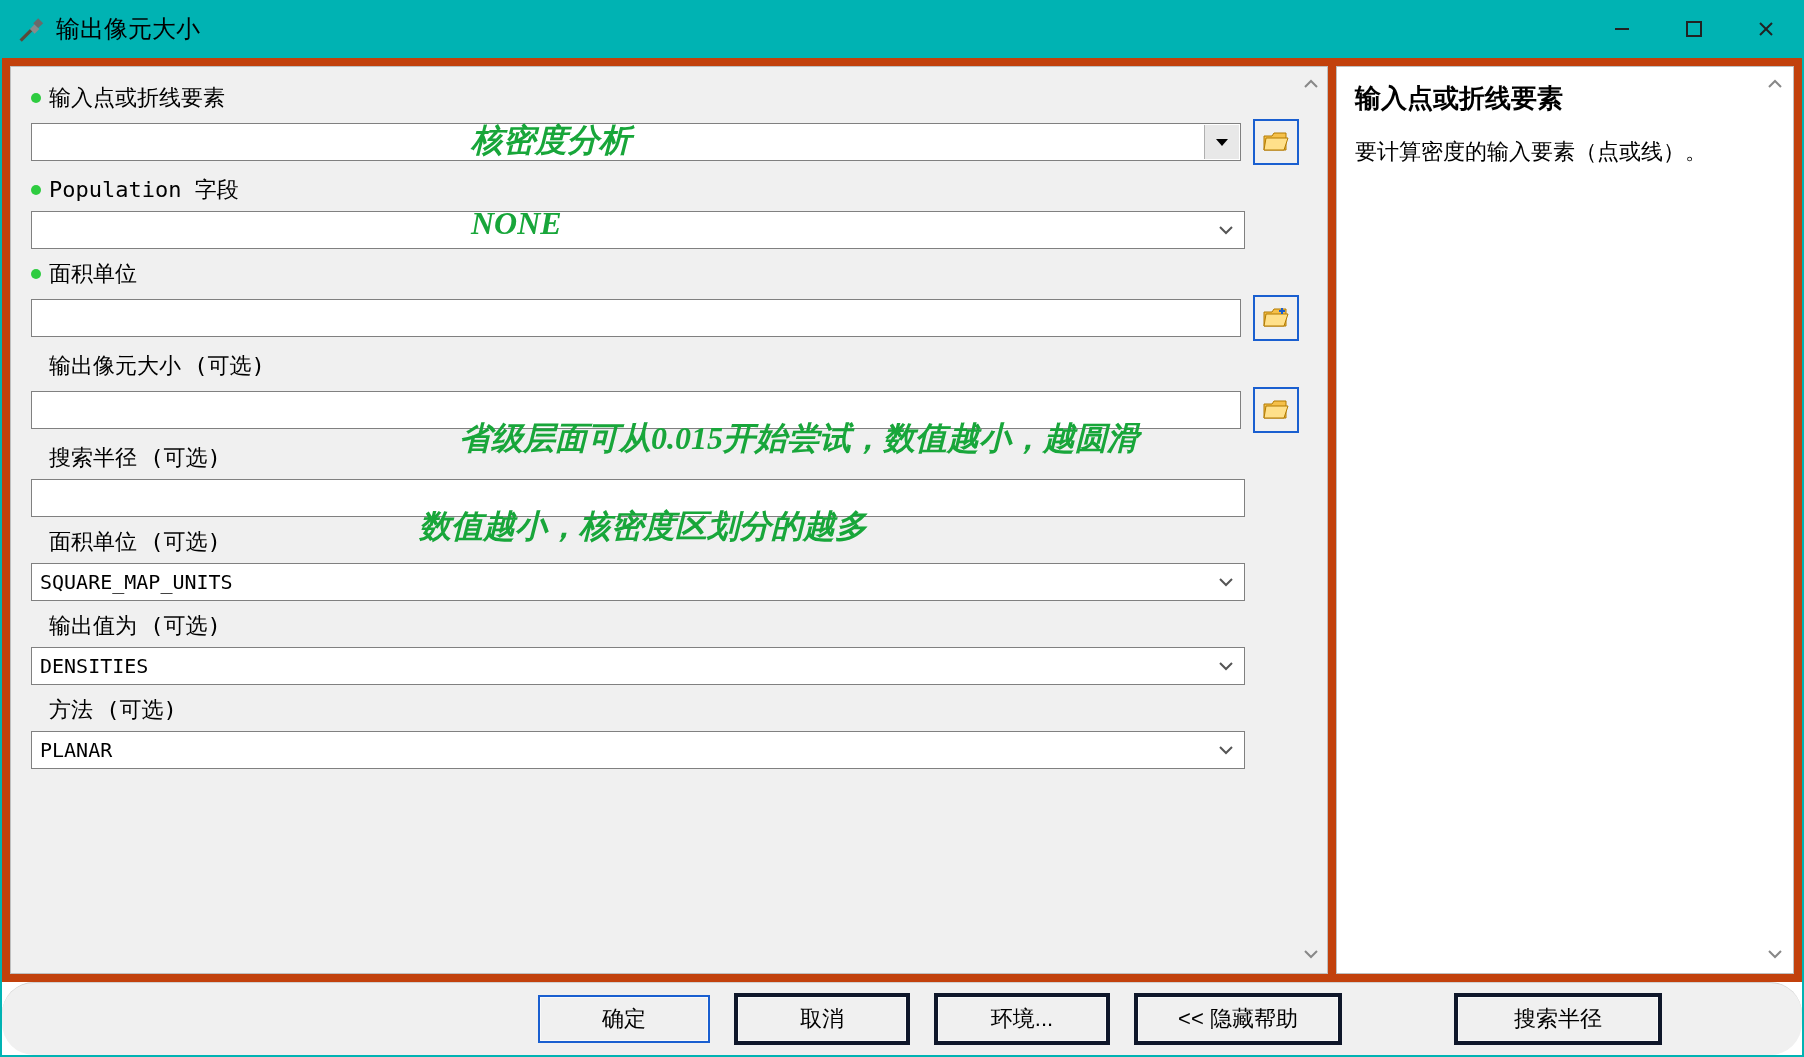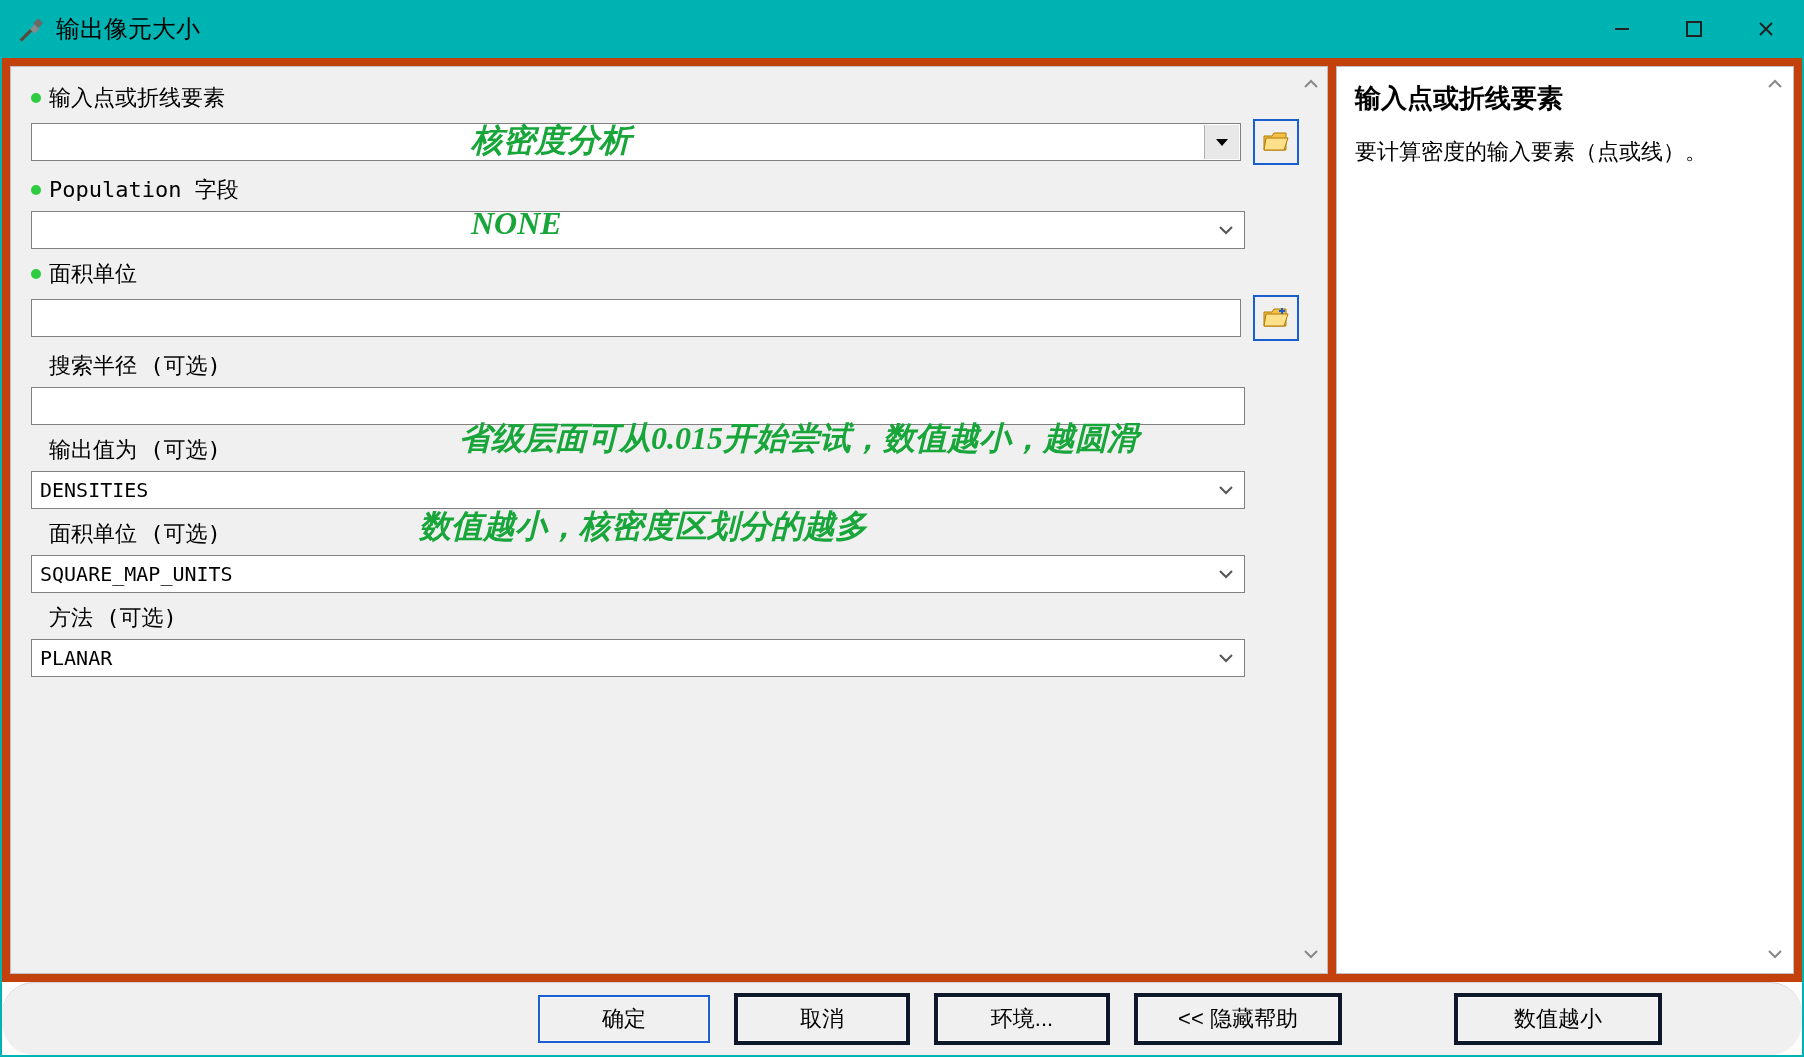--- a/index.html
+++ b/index.html
@@ -340,53 +340,67 @@
             <div class="browse-btn">
               <svg viewBox="0 0 28 24">
                   <path d="M2 6 L10 6 L12 3 L24 3 L24 20 L2 20 Z" fill="#f5c04a" stroke="#b37b00" stroke-width="1"></path>
                   <path d="M4 8 L26 8 L22 20 L2 20 Z" fill="#ffe08a" stroke="#b37b00" stroke-width="1"></path>
                   <path d="M20 2 L20 8 M17 5 L23 5" stroke="#1a5fd0" stroke-width="2"></path>
                 </svg>
             </div>
           </div>
         </div>
 
+        <div class="field-row">
+          <div class="field-label" style="padding-left:18px;">
+            <span>输出像元大小 (可选)</span>
+          </div>
+          <div class="input-line">
+            <input class="text-input" type="text" value="" style="">
+            <div class="browse-btn">
+              <svg viewBox="0 0 28 24">
+                  <path d="M2 6 L10 6 L12 3 L24 3 L24 20 L2 20 Z" fill="#f5c04a" stroke="#b37b00" stroke-width="1"></path>
+                  <path d="M4 8 L26 8 L22 20 L2 20 Z" fill="#ffe08a" stroke="#b37b00" stroke-width="1"></path>
+                </svg>
+            </div>
+          </div>
+        </div>
 
         <div class="field-row">
           <div class="field-label" style="padding-left:18px;">
             <span>搜索半径 (可选)</span>
           </div>
           <div class="input-line">
             <input class="text-input" style="margin-right: 54px;" type="text" value="">
           </div>
         </div>
 
         <div class="field-row">
           <div class="field-label" style="padding-left:18px;">
-            <span>输出值为 (可选)</span>
+            <span>面积单位 (可选)</span>
           </div>
           <div class="input-line">
             <div class="combo-wrap" style="margin-right:54px;">
-              <input class="combo-input" type="text" value="DENSITIES" style="">
+              <input class="combo-input" type="text" value="SQUARE_MAP_UNITS" style="">
               <div class="combo-btn chev">
                 <svg viewBox="0 0 18 18">
                     <polyline points="3,6 9,12 15,6"></polyline>
                   </svg>
               </div>
             </div>
           </div>
         </div>
 
         <div class="field-row">
           <div class="field-label" style="padding-left:18px;">
-            <span>面积单位 (可选)</span>
+            <span>输出值为 (可选)</span>
           </div>
           <div class="input-line">
             <div class="combo-wrap" style="margin-right:54px;">
-              <input class="combo-input" type="text" value="SQUARE_MAP_UNITS" style="">
+              <input class="combo-input" type="text" value="DENSITIES" style="">
               <div class="combo-btn chev">
                 <svg viewBox="0 0 18 18">
                     <polyline points="3,6 9,12 15,6"></polyline>
                   </svg>
               </div>
             </div>
           </div>
         </div>
 
         <div class="field-row">
@@ -443,16 +457,16 @@
 
   </div>
 
   <div class="button-row">
     <div class="pad-left"></div>
     <div class="dlg-btn primary">确定</div>
     <div class="dlg-btn">取消</div>
     <div class="dlg-btn">环境...</div>
     <div class="dlg-btn" style="min-width:200px;">&lt;&lt; 隐藏帮助</div>
     <div class="gap-big"></div>
-    <div class="dlg-btn" style="min-width:200px;">数值越小</div>
+    <div class="dlg-btn" style="min-width:200px;">搜索半径</div>
   </div>
 
 </div>
 
 </body></html>

